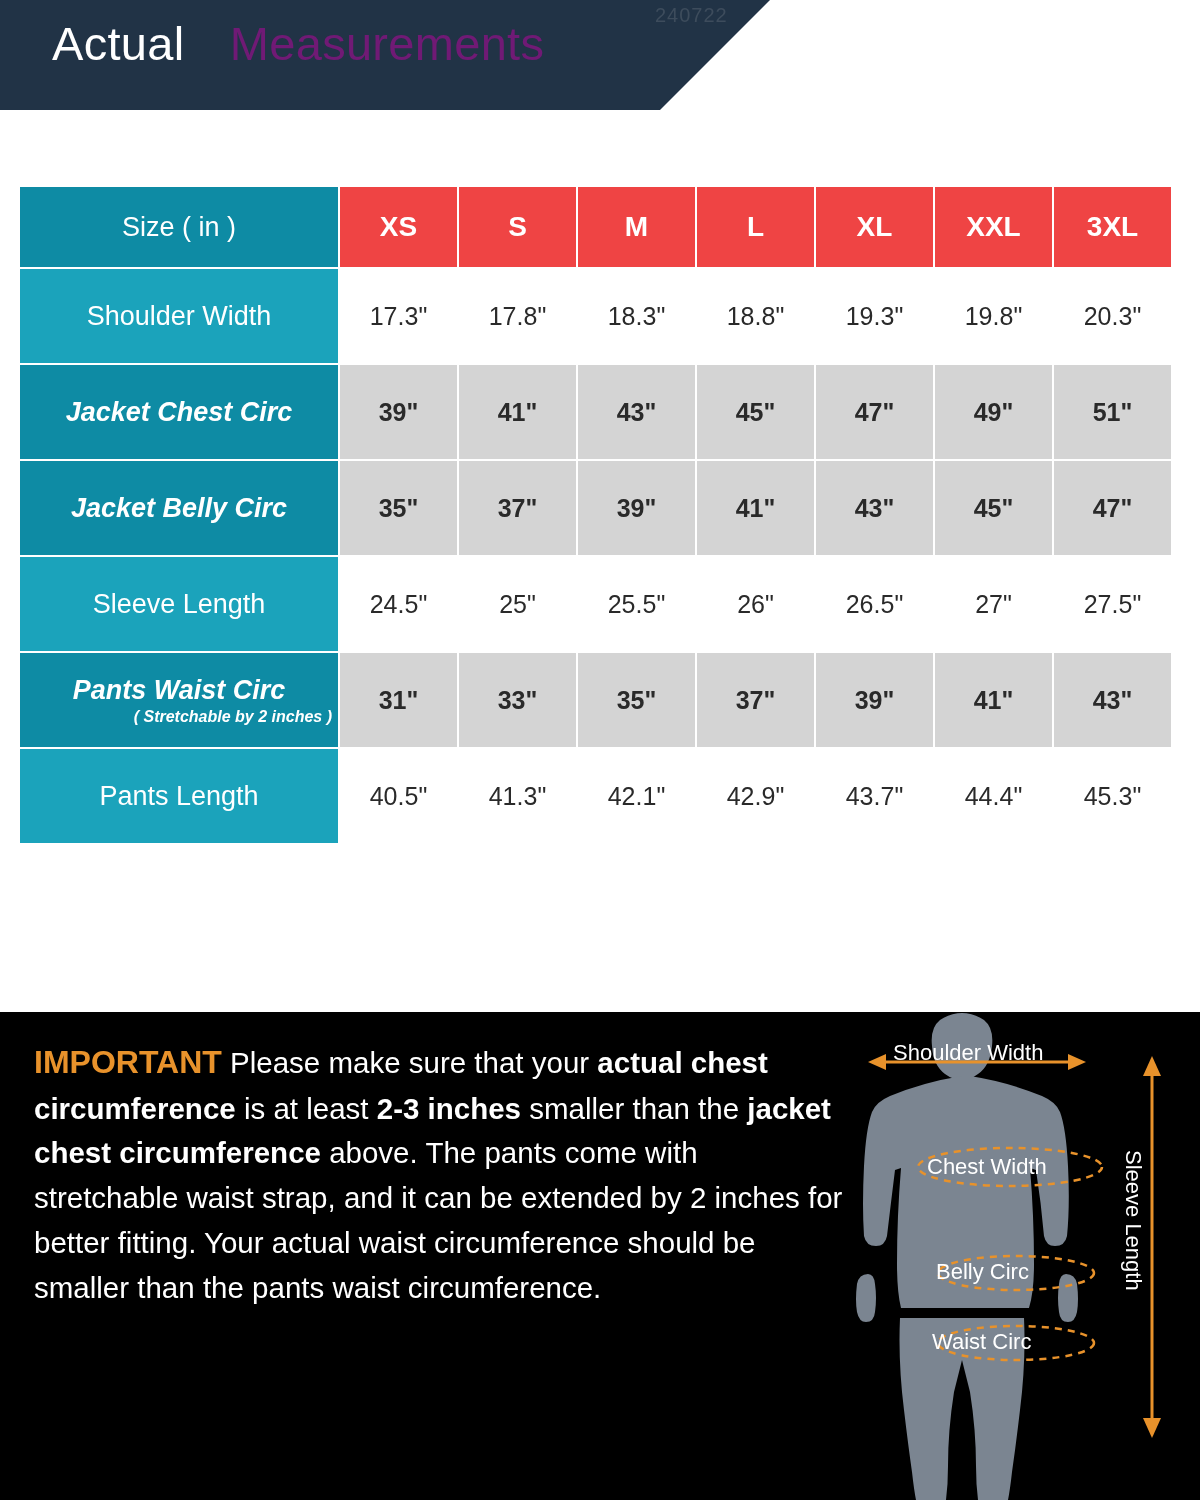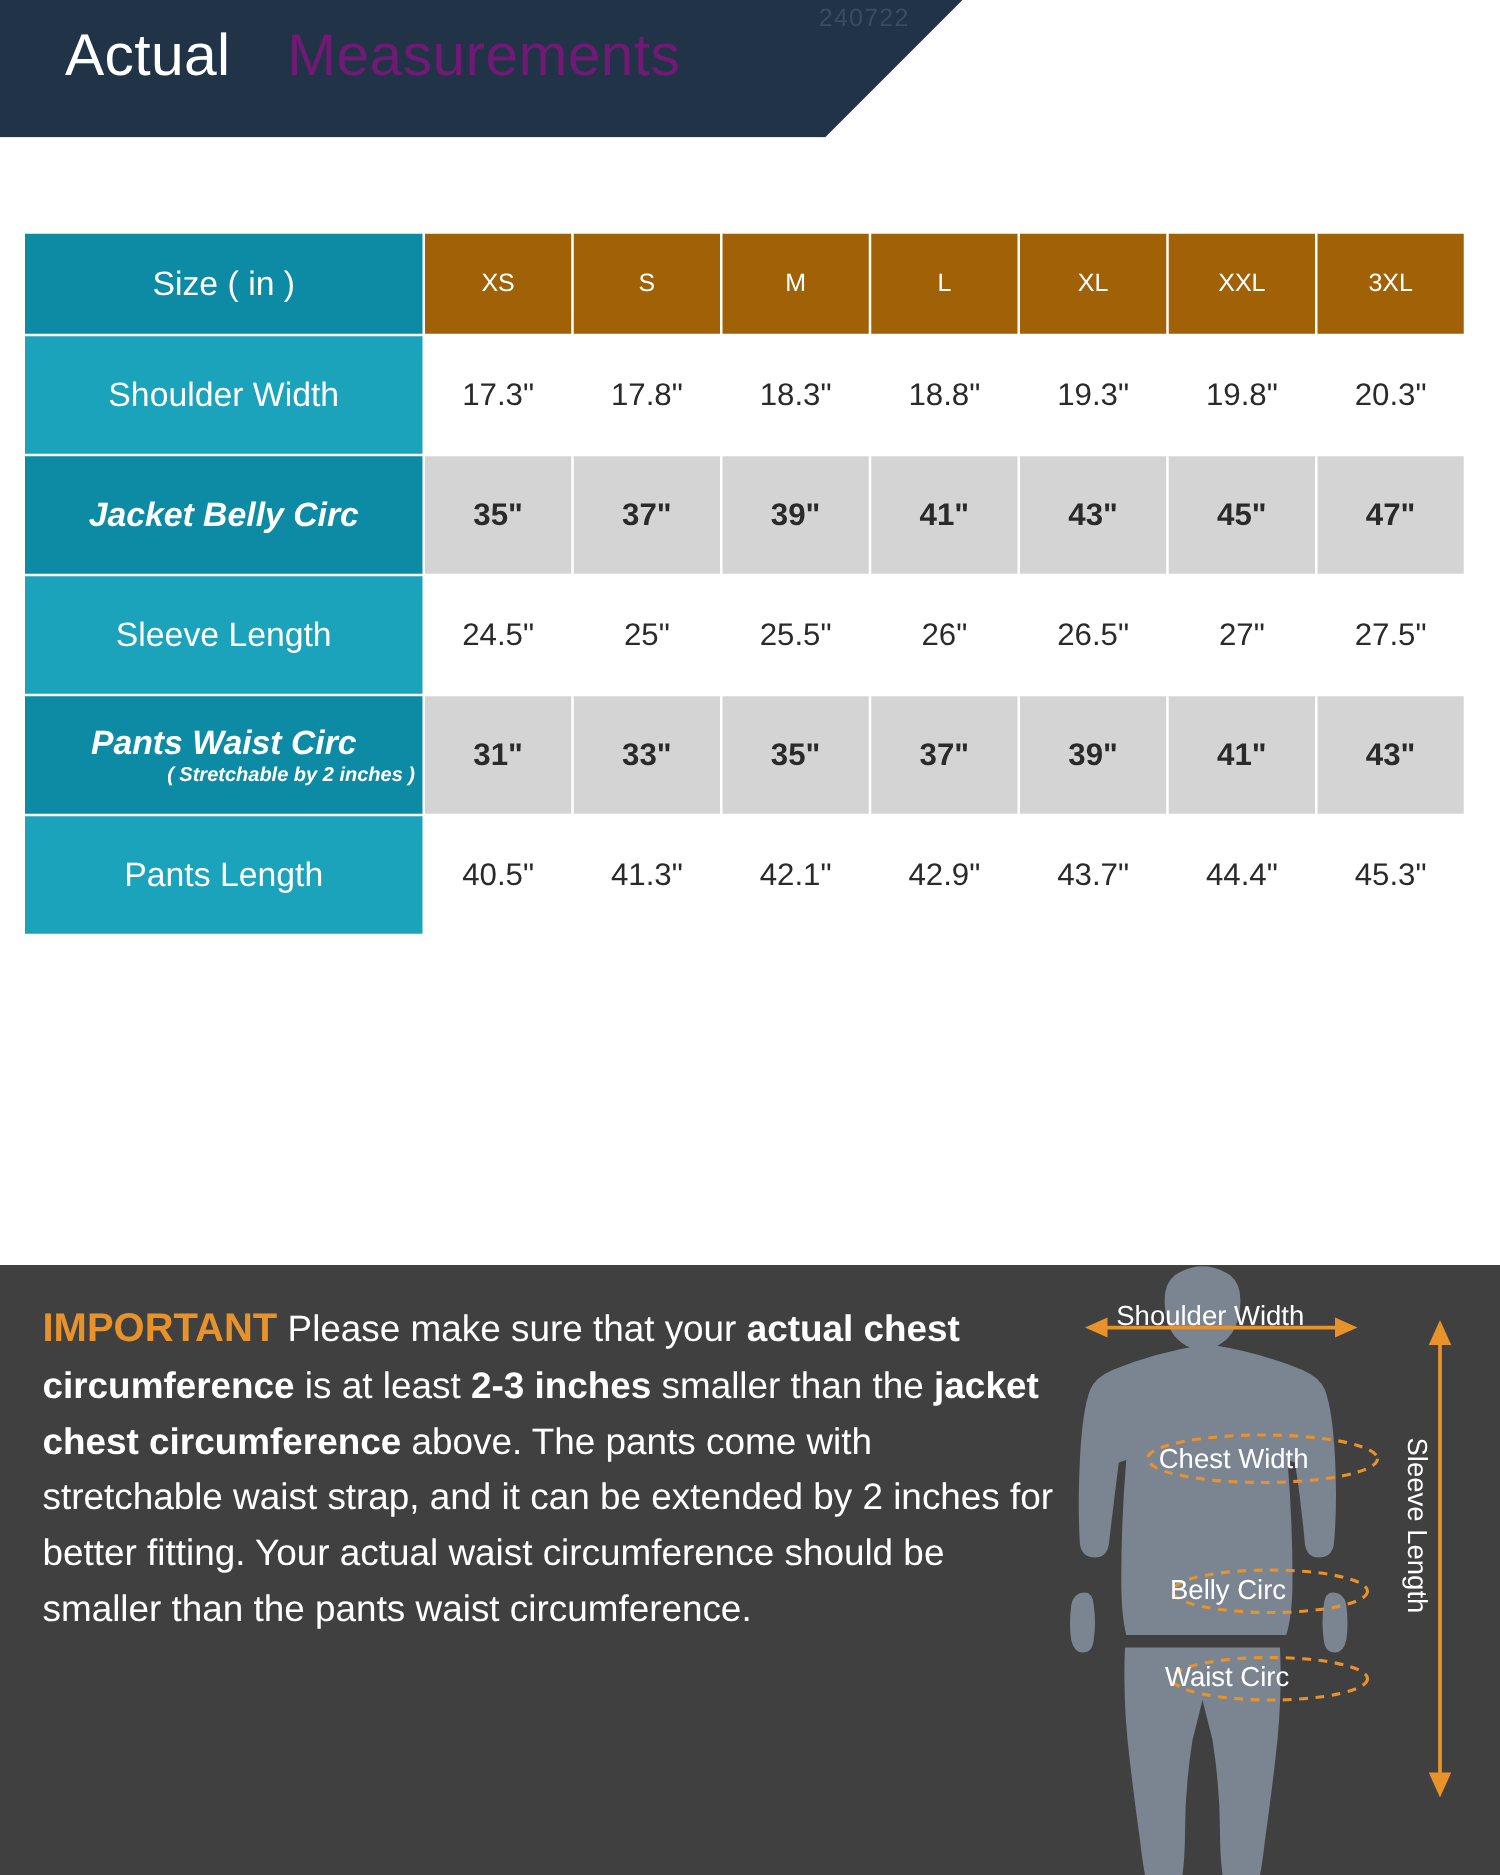--- a/index.html
+++ b/index.html
@@ -42,25 +42,25 @@
   table.size-table td, table.size-table th {
     border: 2px solid #ffffff;
     text-align: center;
     vertical-align: middle;
   }
   col.c-label { width: 320px; }
   col.c-val { width: 119px; }
 
   
   .hdr td {
-    background: #a16207;
+    background: #ef4444;
     color: #ffffff;
     height: 82px;
-    font-size: 20px;
-    font-weight: 400;
+    font-size: 28px;
+    font-weight: 700;
   }
   .hdr td.lbl { font-size: 27px; }
 
   
   td.lbl {
     background: #0e8ba4;
     color: #ffffff;
     font-size: 27px;
     font-weight: 400;
     padding: 0 6px;
@@ -81,21 +81,21 @@
     color: #2a2a2a;
     background: #ffffff;
   }
   tr.shade td.val { background: #d4d4d4; }
   tr.strongrow td.val { font-weight: 700; }
 
   
   .note-panel {
     position: absolute; left: 0; top: 1012px;
     width: 1200px; height: 488px;
-    background: #404040;
+    background: #000000;
     overflow: hidden;
     padding-left: 44px;
   }
   .note-text {
     position: absolute; left: 34px; top: 26px;
     width: 810px;
     color: #ffffff;
     font-size: 29.5px;
     line-height: 1.52;
     font-weight: 400;
@@ -164,20 +164,30 @@
           <td class="lbl teal-light">Shoulder Width</td>
           <td class="val">17.3"</td>
           <td class="val">17.8"</td>
           <td class="val">18.3"</td>
           <td class="val">18.8"</td>
           <td class="val">19.3"</td>
           <td class="val">19.8"</td>
           <td class="val">20.3"</td>
         </tr>
 
+        <tr class="shade strongrow">
+          <td class="lbl bolditalic">Jacket Chest Circ</td>
+          <td class="val">39"</td>
+          <td class="val">41"</td>
+          <td class="val">43"</td>
+          <td class="val">45"</td>
+          <td class="val">47"</td>
+          <td class="val">49"</td>
+          <td class="val">51"</td>
+        </tr>
 
         <tr class="shade strongrow">
           <td class="lbl bolditalic">Jacket Belly Circ</td>
           <td class="val">35"</td>
           <td class="val">37"</td>
           <td class="val">39"</td>
           <td class="val">41"</td>
           <td class="val">43"</td>
           <td class="val">45"</td>
           <td class="val">47"</td>

